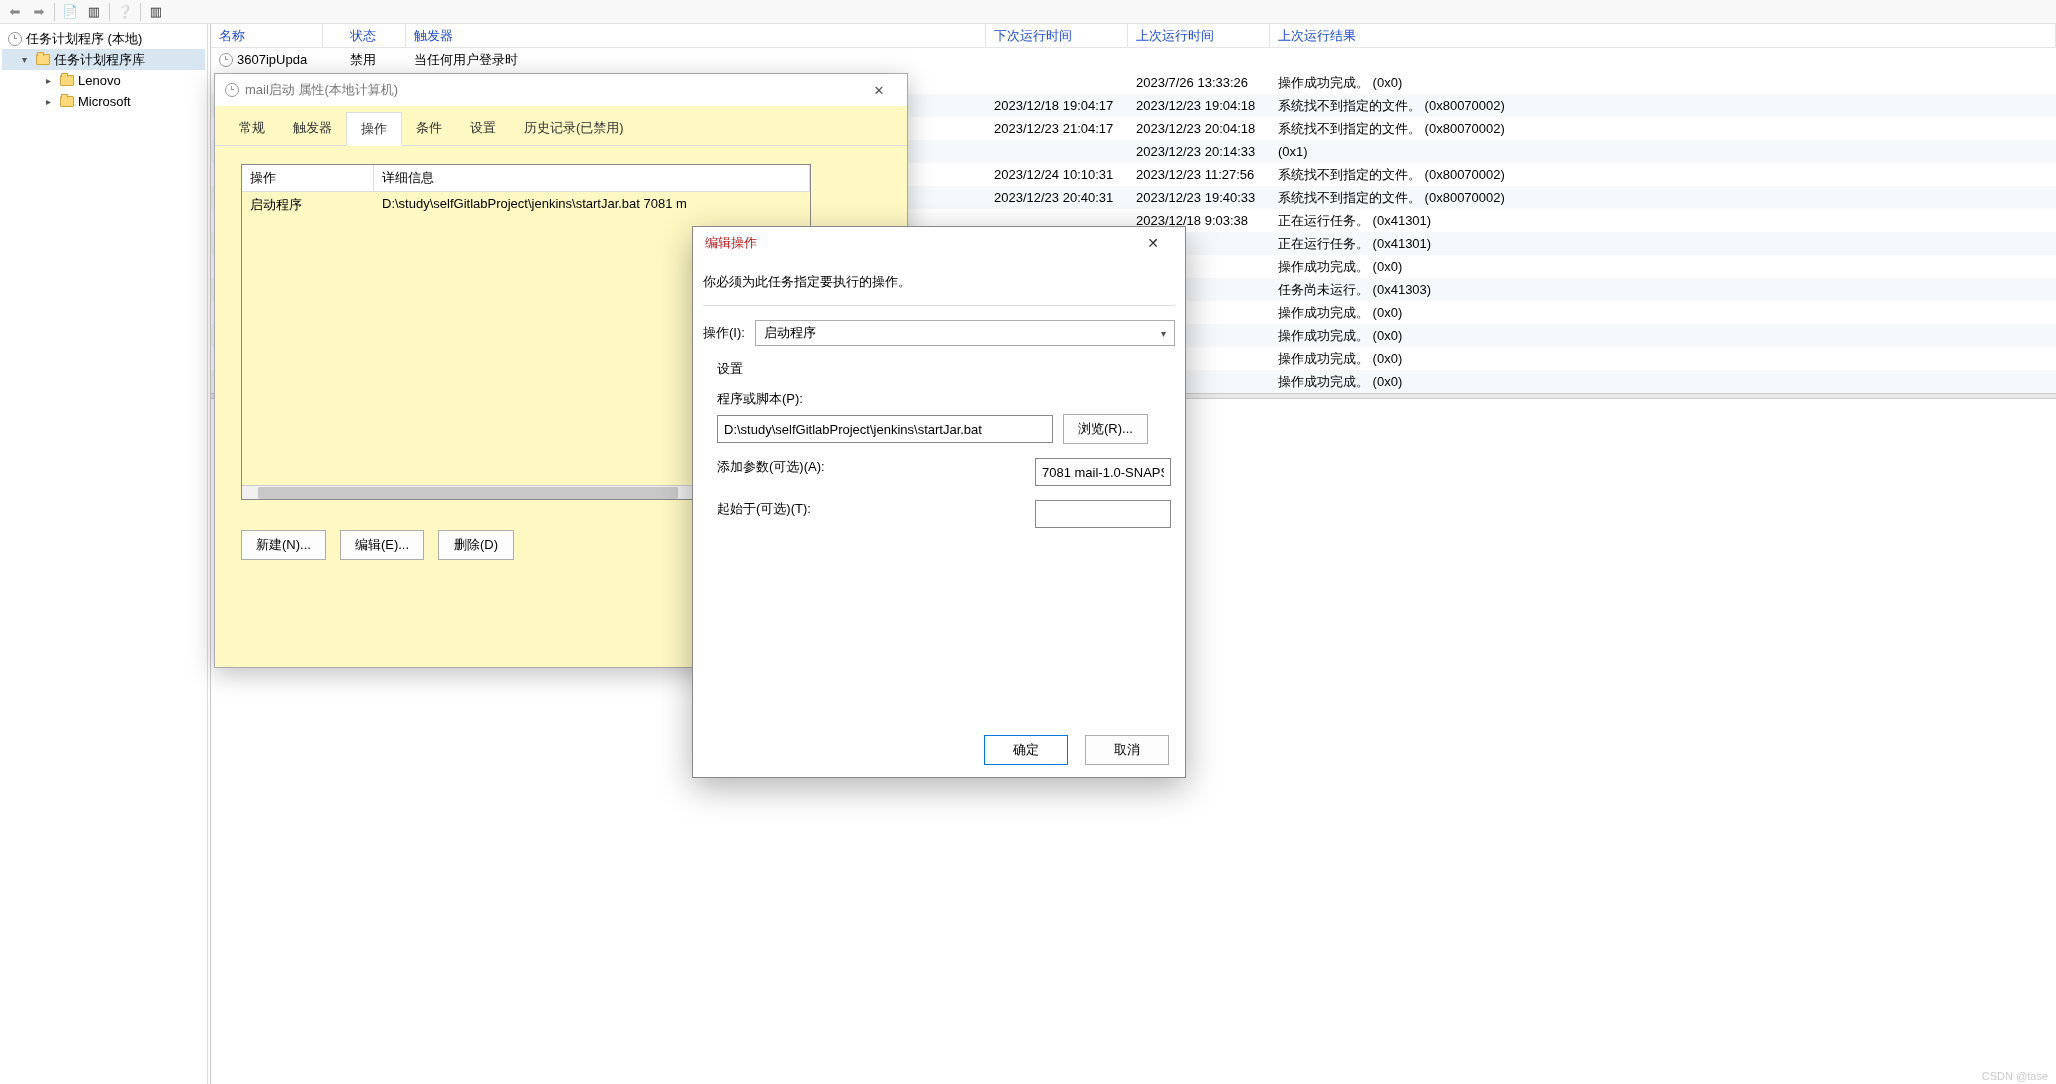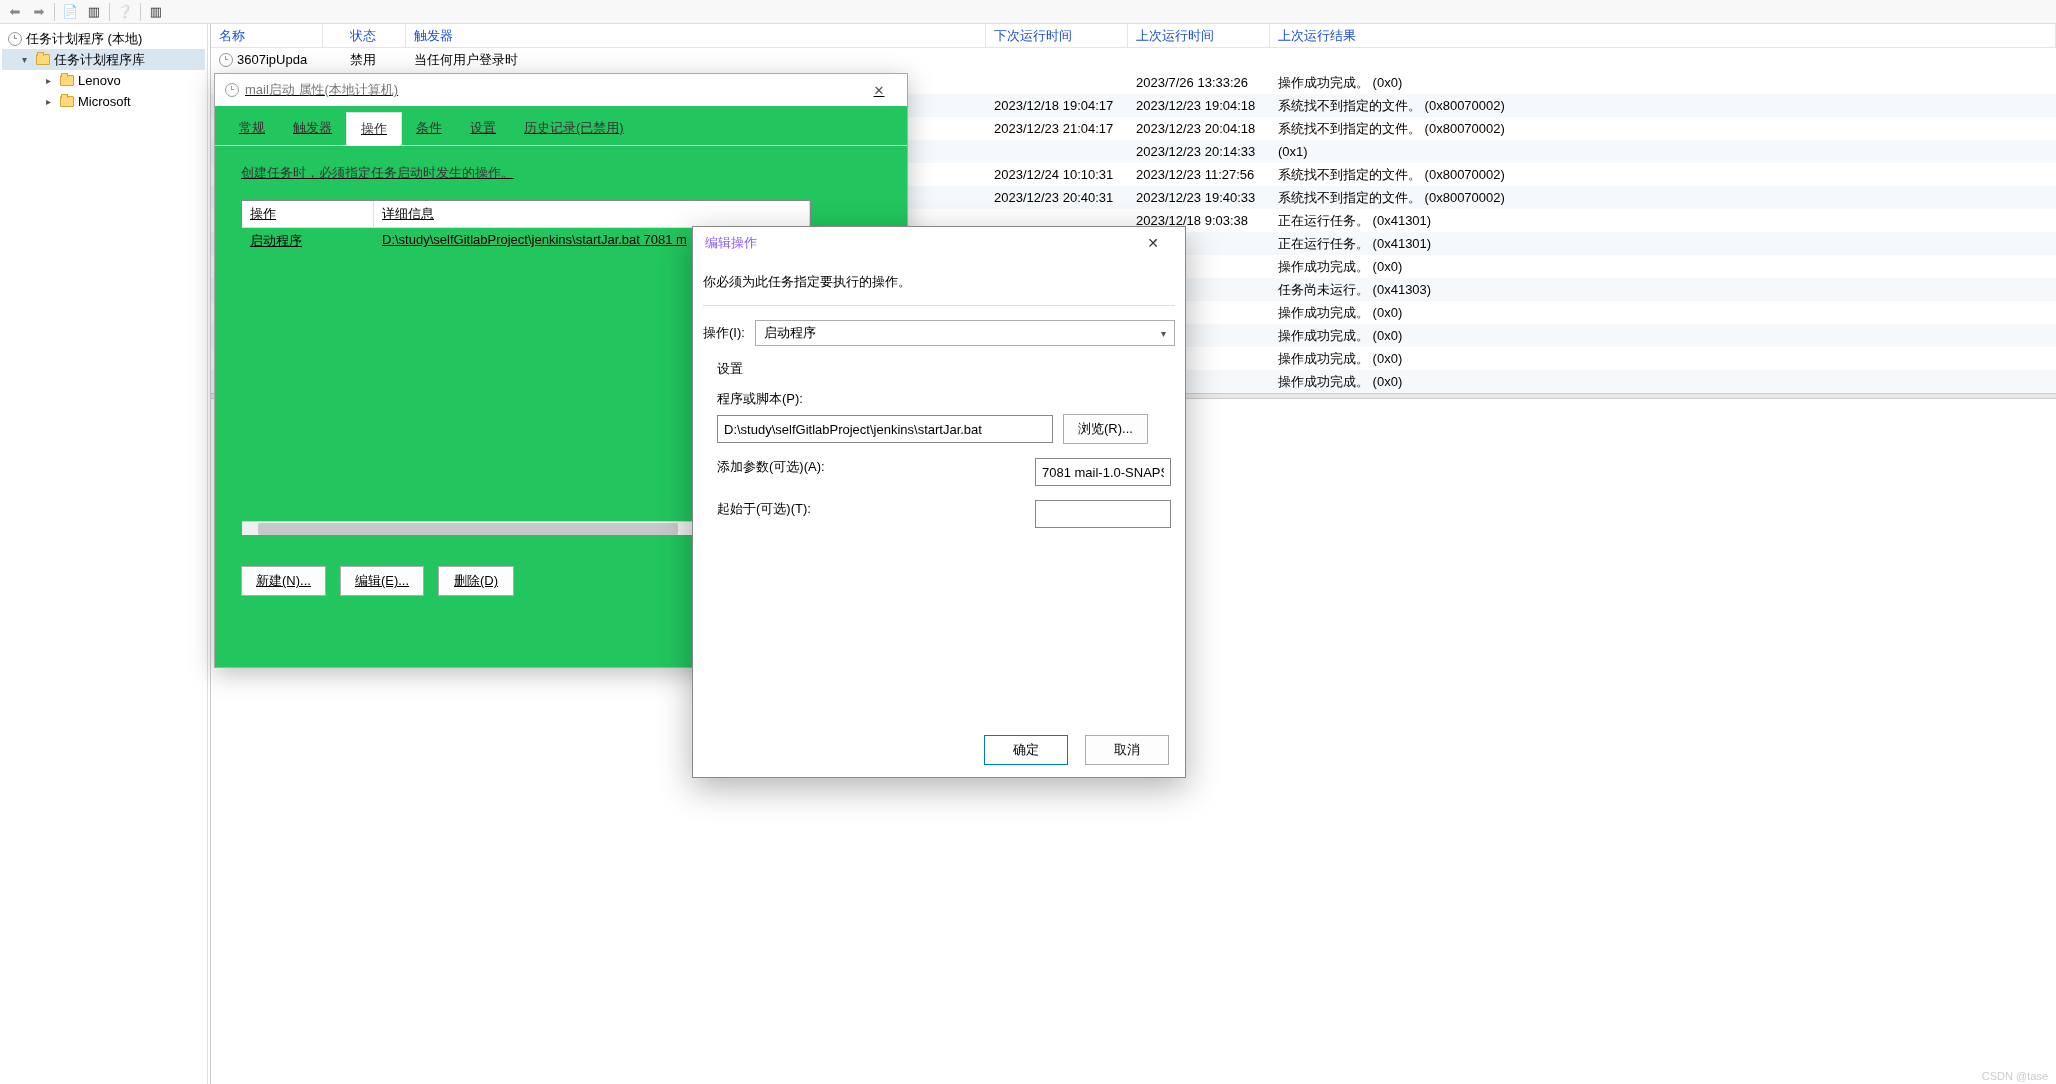--- a/index.html
+++ b/index.html
@@ -37,21 +37,21 @@
 .col-status { width: 64px; margin-left: 19px; }
 .col-trigger { width: 580px; }
 .col-next { width: 142px; }
 .col-last { width: 142px; }
 .col-result { flex: 1; }
 .divider-bar { height: 6px; background: #e8e8e8; border-top:1px solid #ccc; border-bottom:1px solid #ccc;}
 .blank-area { flex:1; background:#fff; }
 .watermark { position:absolute; right:8px; bottom:2px; color:#ccc; font-size:11px; }
 
 
-.dlg1 { position: absolute; left: 214px; top: 73px; width: 694px; height: 595px; background: #22c55e; border: 1px solid #aaa; box-shadow: 0 6px 24px rgba(0,0,0,0.25); text-decoration: underline; }
+.dlg1 { position: absolute; left: 214px; top: 73px; width: 694px; height: 595px; background: #fef9c3; border: 1px solid #aaa; box-shadow: 0 6px 24px rgba(0,0,0,0.25); }
 .dlg1-title { height: 32px; display: flex; align-items: center; padding: 0 10px; background: #fff; }
 .dlg1-title .clock-ico { margin-right: 6px; }
 .dlg1-title-text { color: #777; flex: 1; }
 .dlg1-close { width: 36px; height: 26px; display:flex; align-items:center; justify-content:center; color:#555; }
 .tabs { display: flex; border-bottom: 1px solid #ddd; padding: 0 10px; margin-top: 6px; }
 .tab { padding: 7px 14px; color: #333; }
 .tab.active {ame { }
 }
 .tab.active { border: 1px solid #ddd; border-bottom: 1px solid #fff; margin-bottom: -1px; background: #fff; }
 .dlg1-body { padding: 18px 26px; }
@@ -64,21 +64,21 @@
 .ops-row .oc { padding: 4px 8px; }
 .ops-scroll { height: 14px; background: #f0f0f0; border-top:1px solid #ccc; margin-top:auto; position:relative;}
 .ops-scroll-thumb { position:absolute; left:16px; top:1px; height:12px; width:420px; background:#c8c8c8; border-radius:2px;}
 .dlg1-btns { display: flex; gap: 14px; padding: 12px 26px; }
 .btn { padding: 5px 14px; border: 1px solid #adadad; background: #fdfdfd; min-width: 76px; text-align:center; }
 .btn.primary { border-color:#0078d7; background:#fff; color:#000;}
 
 
 .dlg2 { position: absolute; left: 692px; top: 226px; width: 494px; height: 552px; background: #fff; border: 1px solid #888; box-shadow: 0 10px 32px rgba(0,0,0,0.3); display:flex; flex-direction:column;}
 .dlg2-title { height: 32px; display: flex; align-items: center; padding: 0 12px; border-bottom: 0; }
-.dlg2-title-text { flex: 1; color: #8b5cf6; font-family: Liberation Serif, serif; }
+.dlg2-title-text { flex: 1; color: #b91c1c; font-family: Liberation Serif, serif; }
 .dlg2-close { width: 40px; height: 28px; display:flex; align-items:center; justify-content:center; color:#333; font-size:14px;}
 .dlg2-body { padding: 14px 10px; flex:1; }
 .dlg2-desc { margin-bottom: 14px; }
 .dlg2-hr { border:none; border-top:1px solid #ddd; margin-bottom:14px;}
 .form-row { display: flex; align-items: center; margin-bottom: 14px; gap: 10px; }
 .form-label { }
 .select-wrap { flex:1; display:flex; align-items:center; border:1px solid #adadad; height:26px; padding:0 8px; justify-content:space-between; background:#fff;}
 .select-wrap .chev { font-size:10px; color:#555; }
 .section-label { margin: 6px 0 12px 14px; }
 .field-label { margin: 0 0 6px 14px; }
@@ -274,21 +274,20 @@
   </div>
   <div class="tabs" id="dlg1-tabs">
       <div class="tab">常规</div>
       <div class="tab">触发器</div>
       <div class="tab active">操作</div>
       <div class="tab">条件</div>
       <div class="tab">设置</div>
       <div class="tab">历史记录(已禁用)</div>
     </div>
   <div class="dlg1-body">
-    <div class="dlg1-desc">创建任务时，必须指定任务启动时发生的操作。</div>
     <div class="ops-table">
       <div class="ops-head">
         <div class="oh oh1">操作</div>
         <div class="oh oh2">详细信息</div>
       </div>
       <div class="ops-row">
         <div class="oc oh1">启动程序</div>
         <div class="oc oh2">D:\study\selfGitlabProject\jenkins\startJar.bat 7081 m</div>
       </div>
       <div class="ops-scroll">

